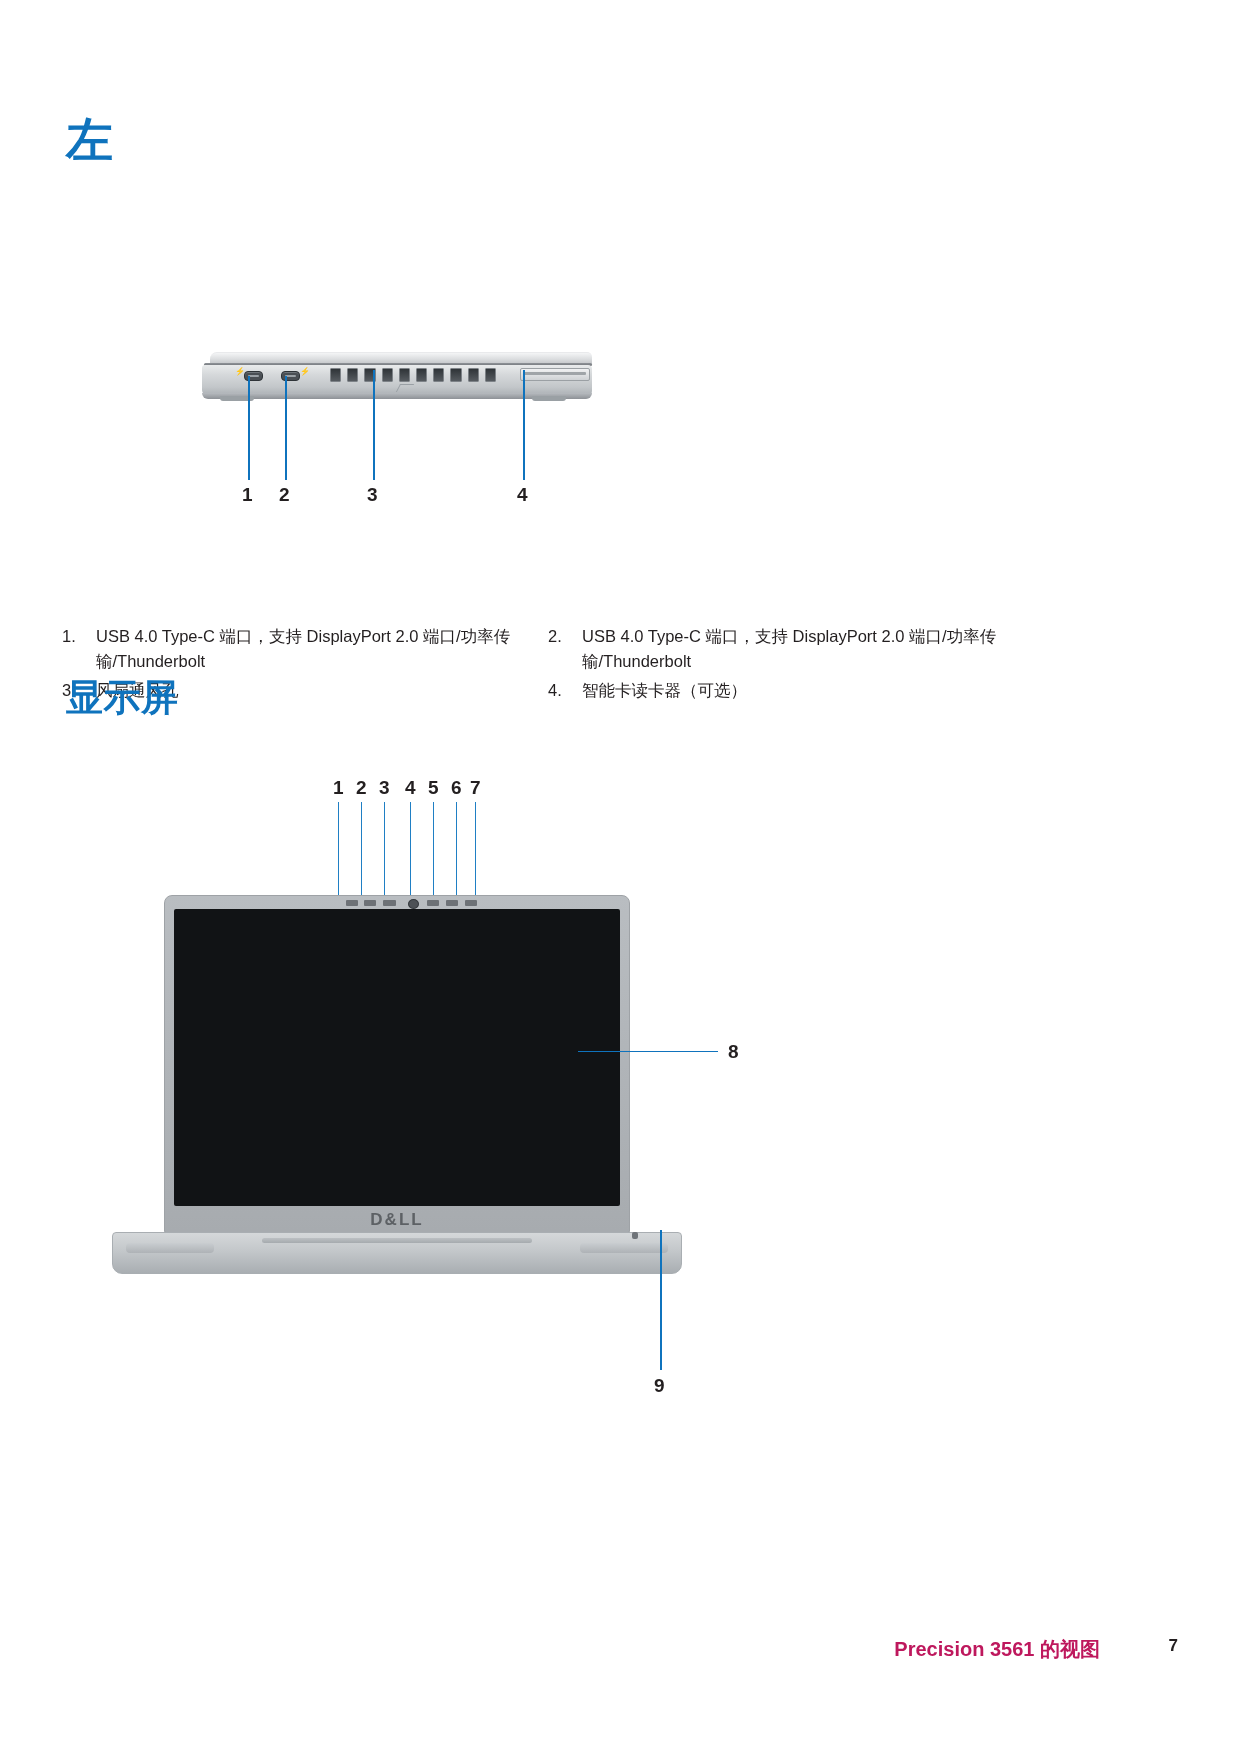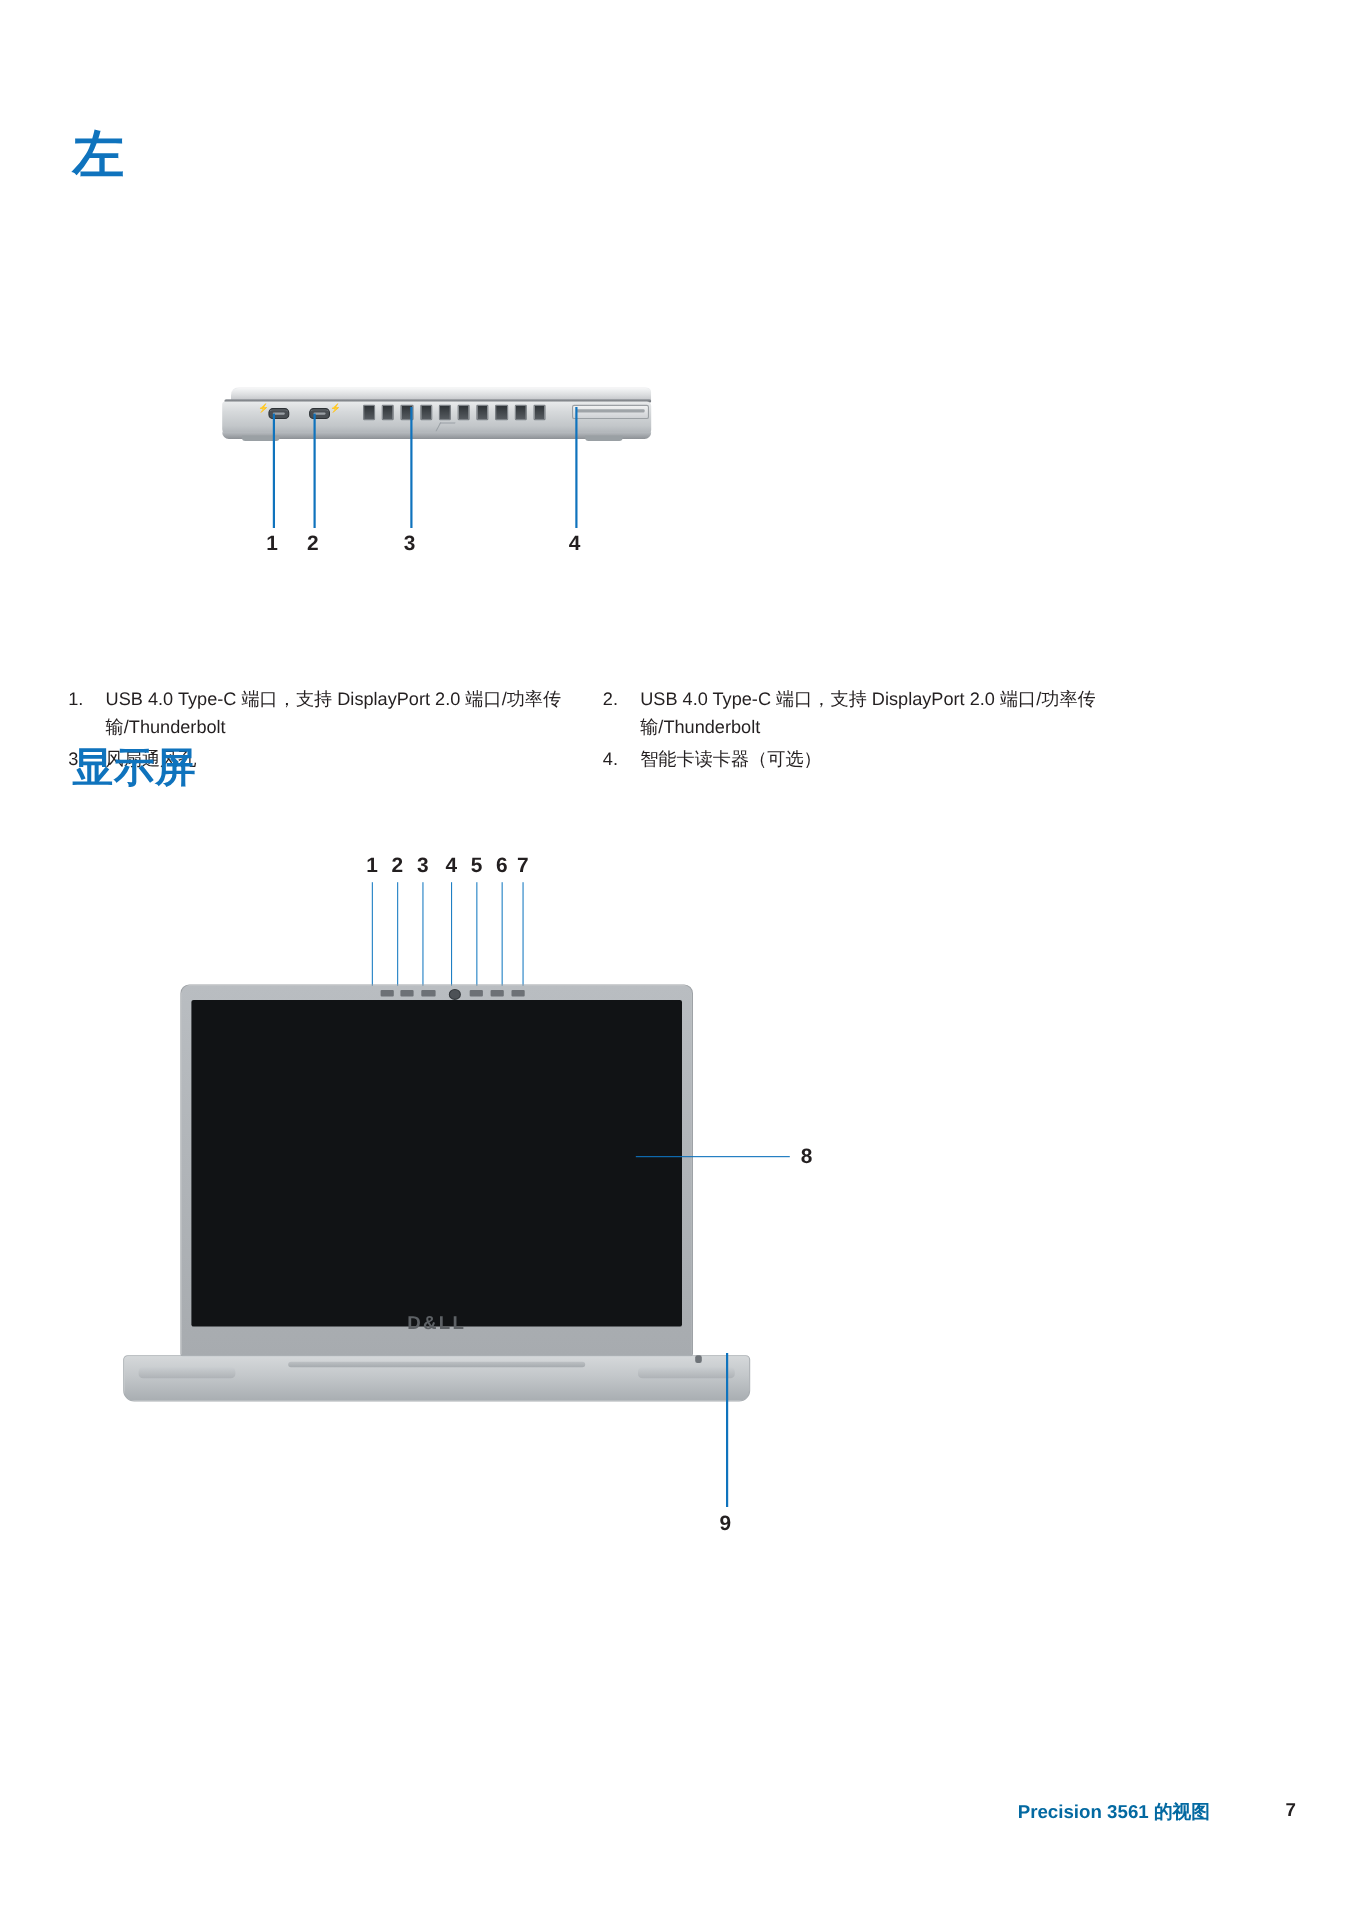--- a/index.html
+++ b/index.html
@@ -257,21 +257,21 @@
     left: 62px;
     top: 14px;
     width: 446px;
     height: 297px;
     background: #111315;
     border-radius: 2px;
   }
   .dell-logo {
     position: absolute;
     left: 52px;
-    top: 295px;
+    top: 312px;
     width: 466px;
     height: 26px;
     display: flex;
     align-items: center;
     justify-content: center;
   }
   .dell-logo .badge {
     font-size: 17px;
     font-weight: bold;
     letter-spacing: 2px;
@@ -348,23 +348,23 @@
     position: absolute;
     left: 0;
     right: 0;
     top: 1636px;
     height: 40px;
   }
   #footer-title {
     position: absolute;
     right: 140px;
     top: 0;
-    font-size: 17px;
+    font-size: 20px;
     font-weight: bold;
-    color: #0369a1;
+    color: #be185d;
     white-space: nowrap;
   }
   #footer-page {
     position: absolute;
     right: 62px;
     top: 0;
     font-size: 17px;
     font-weight: bold;
     color: #231f20;
   }

